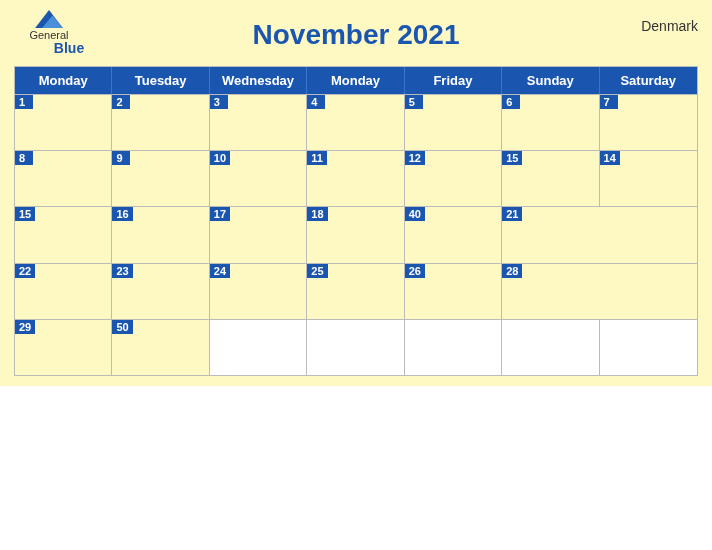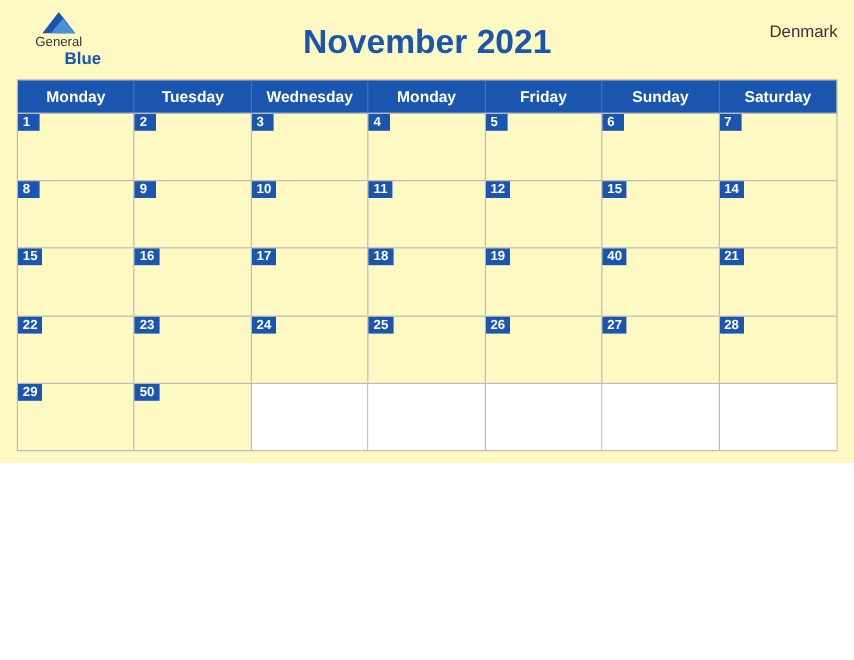--- a/index.html
+++ b/index.html
@@ -206,23 +206,20 @@
           <div class="cell">
             <span class="cell-number">16</span>
           </div>
           <div class="cell">
             <span class="cell-number">17</span>
           </div>
           <div class="cell">
             <span class="cell-number">18</span>
           </div>
           <div class="cell">
-            <span class="cell-number">19</span>
-          </div>
-          <div class="cell">
             <span class="cell-number">40</span>
           </div>
           <div class="cell">
             <span class="cell-number">21</span>
           </div>
         </div>
         <div class="week">
           <div class="cell">
             <span class="cell-number">22</span>
           </div>
@@ -230,23 +227,20 @@
             <span class="cell-number">23</span>
           </div>
           <div class="cell">
             <span class="cell-number">24</span>
           </div>
           <div class="cell">
             <span class="cell-number">25</span>
           </div>
           <div class="cell">
             <span class="cell-number">26</span>
-          </div>
-          <div class="cell">
-            <span class="cell-number">27</span>
           </div>
           <div class="cell">
             <span class="cell-number">28</span>
           </div>
         </div>
         <div class="week">
           <div class="cell">
             <span class="cell-number">29</span>
           </div>
           <div class="cell">

